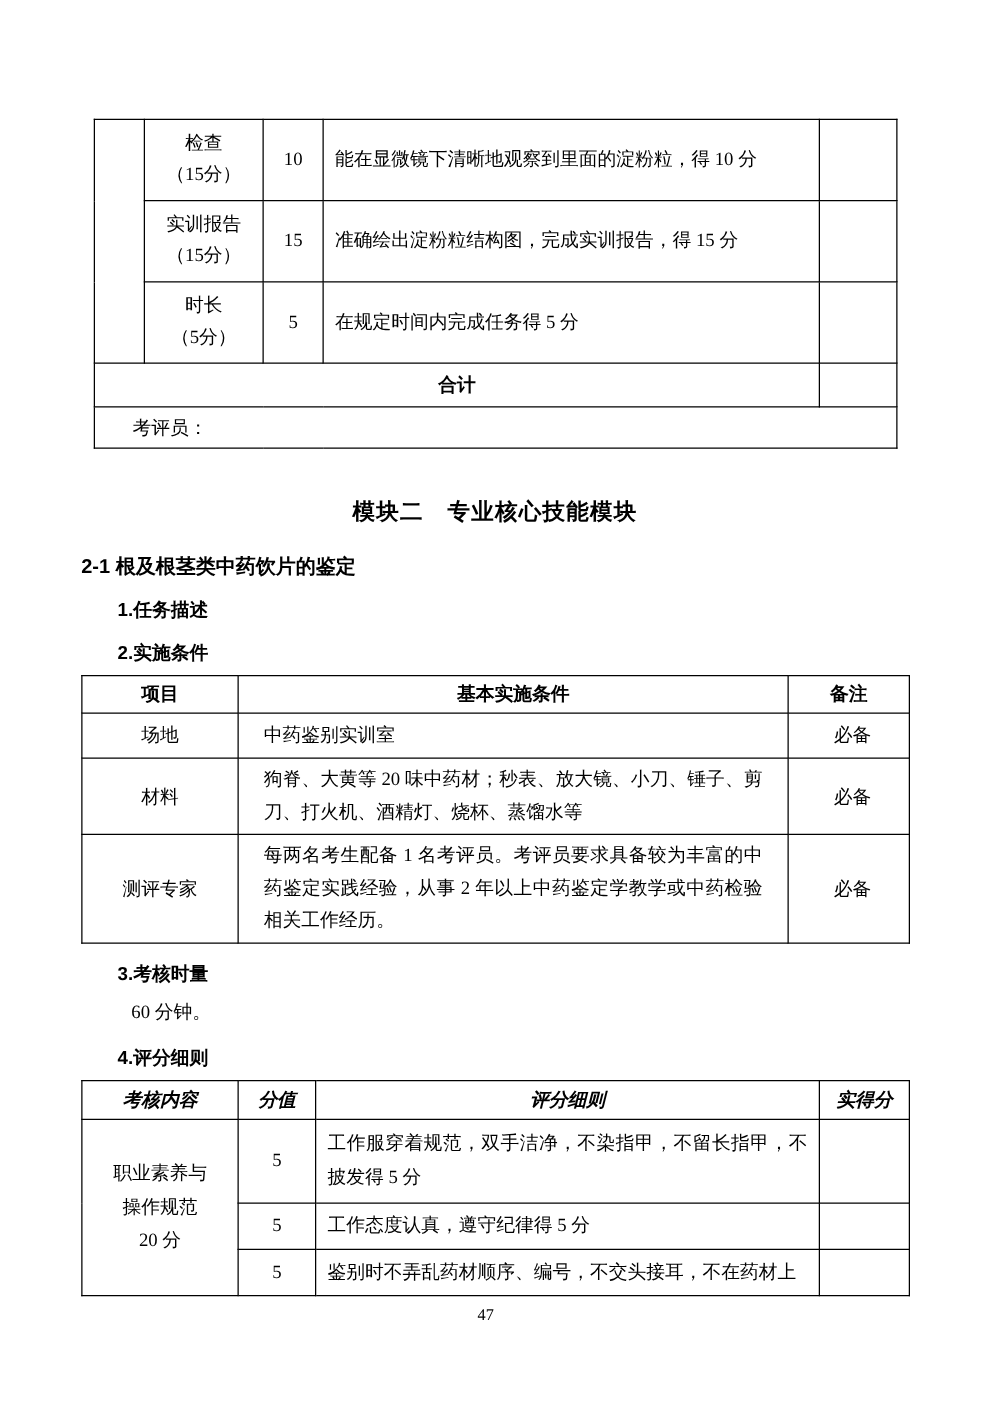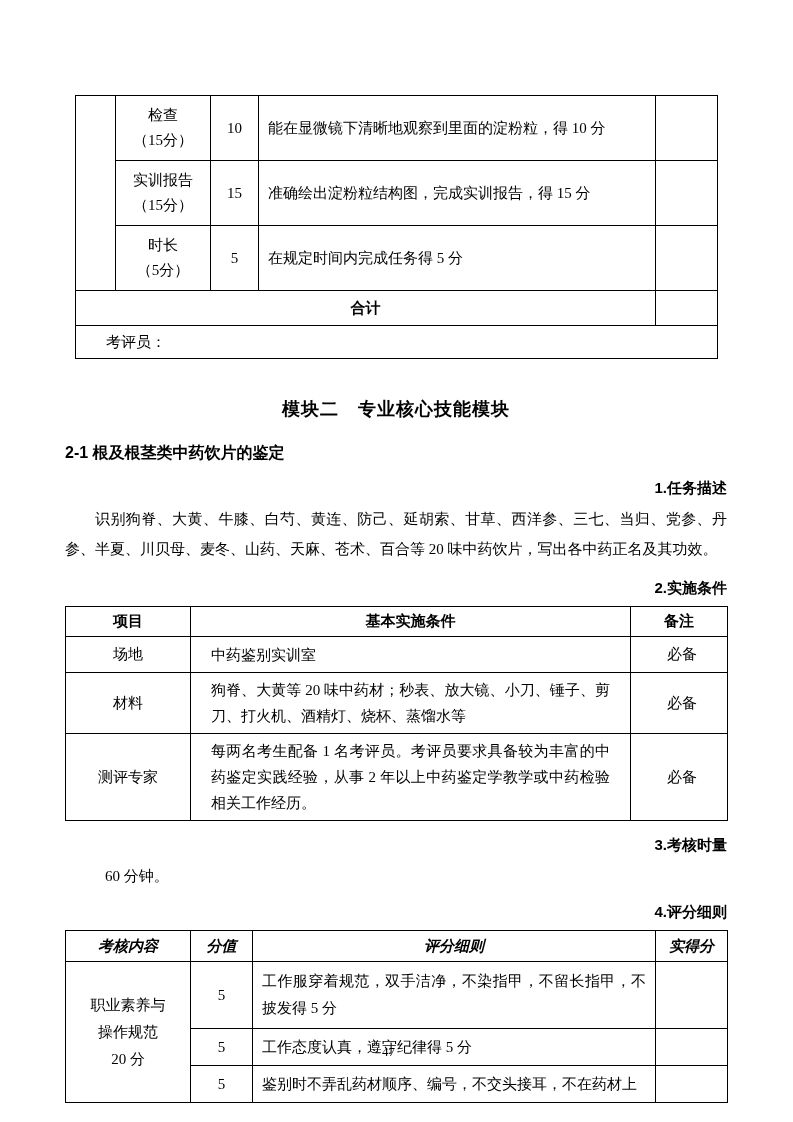--- a/index.html
+++ b/index.html
@@ -22,22 +22,22 @@
   .t1 .r-total td{height:32px;}
   .t1 .total-cell{text-align:center;font-weight:bold;}
   .t1 .r-exam td{height:30px;}
   .t1 .exam-cell{padding-left:30px;text-align:left;}
 
   
   .h-module{margin-top:38px;text-align:center;font-size:18px;font-weight:bold;
             font-family:"Liberation Sans","DejaVu Sans",sans-serif;letter-spacing:1px;}
   .h-section{margin-top:22px;font-size:16px;font-weight:bold;
              font-family:"Liberation Sans","DejaVu Sans",sans-serif;}
-  .h-sub{margin-top:15px;margin-left:56px;font-size:15px;font-weight:bold;
-         font-family:"Liberation Sans","DejaVu Sans",sans-serif;text-align:right;}
+  .h-sub{margin-top:15px;margin-left:29px;font-size:15px;font-weight:bold;
+         font-family:"Liberation Sans","DejaVu Sans",sans-serif;}
   .para{margin-top:6px;font-size:15px;line-height:30px;text-align:justify;text-indent:2em;}
   .plain{margin-top:9px;margin-left:40px;font-size:15px;line-height:24px;}
 
   
   .t2{width:662px;margin-top:8px;}
   .t2 .hdr td{height:27px;text-align:center;font-weight:bold;
               font-family:"Liberation Sans","DejaVu Sans",sans-serif;}
   .t2 .item-col{text-align:center;}
   .t2 .desc-col{padding:4px 20px;line-height:26px;text-align:justify;}
   .t2 .note-col{text-align:left;padding-left:36px;}
@@ -106,21 +106,20 @@
           <td colspan="5" class="exam-cell">考评员：</td>
         </tr>
       </tbody>
     </table>
 
     <div class="h-module">模块二　专业核心技能模块</div>
 
     <div class="h-section">2-1 根及根茎类中药饮片的鉴定</div>
 
     <div class="h-sub">1.任务描述</div>
-    <div class="para">识别狗脊、大黄、牛膝、白芍、黄连、防己、延胡索、甘草、西洋参、三七、当归、党参、丹参、半夏、川贝母、麦冬、山药、天麻、苍术、百合等 20 味中药饮片，写出各中药正名及其功效。</div>
 
     <div class="h-sub">2.实施条件</div>
     <table class="t2">
       <colgroup>
         <col style="width:125px">
           <col style="width:440px">
           <col style="width:97px">
       </colgroup>
       <tbody>
         <tr class="hdr">

